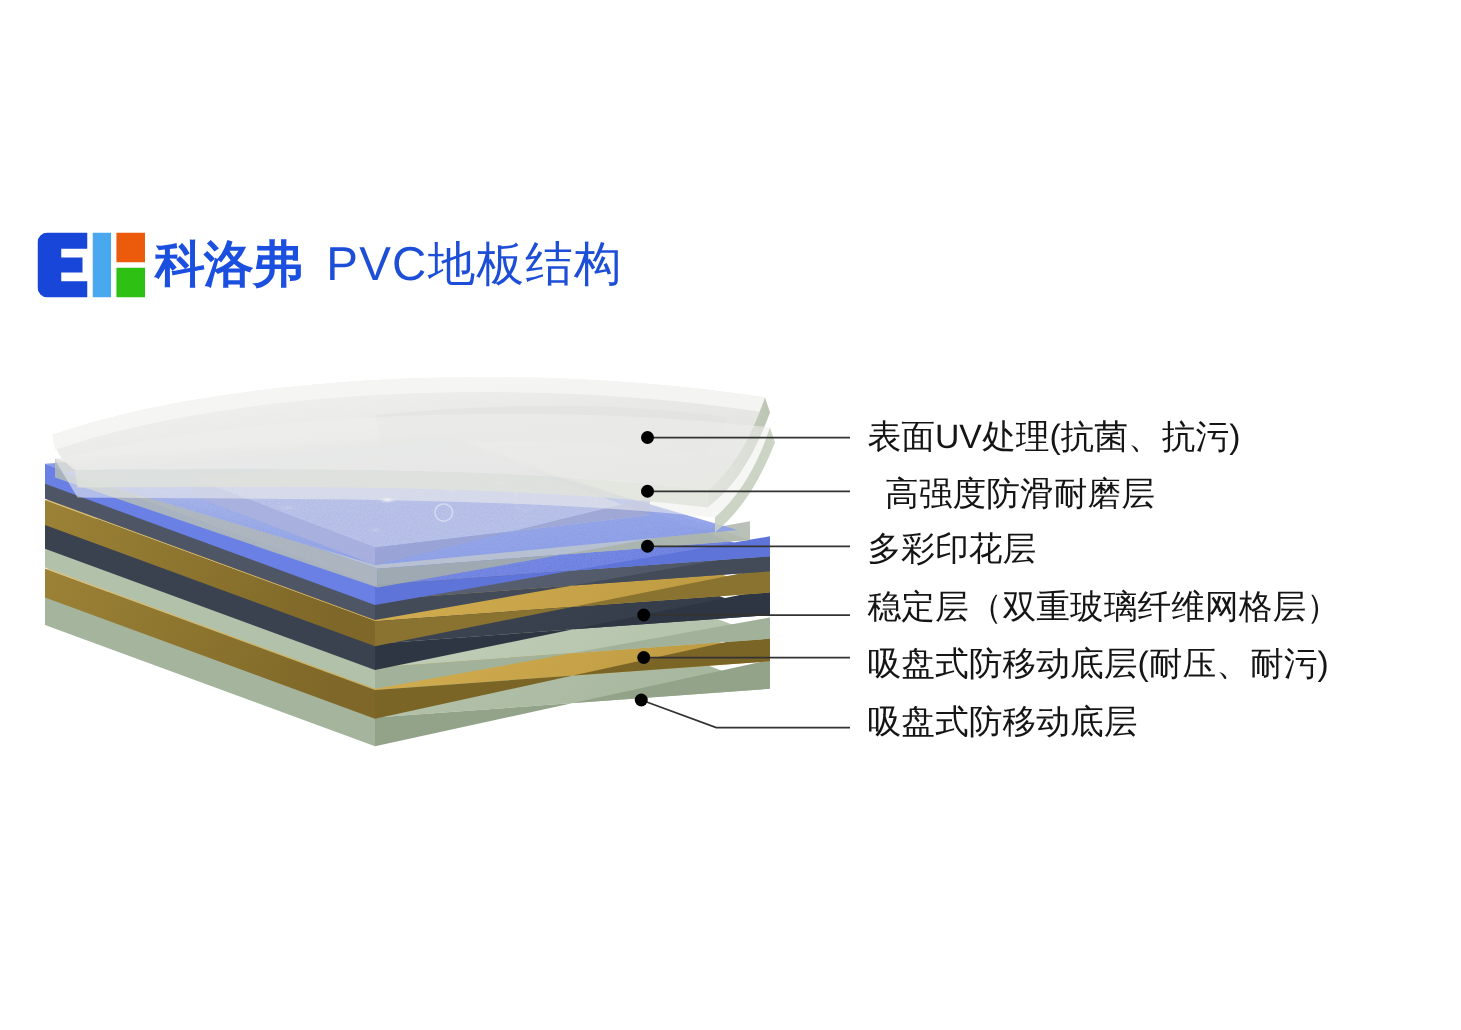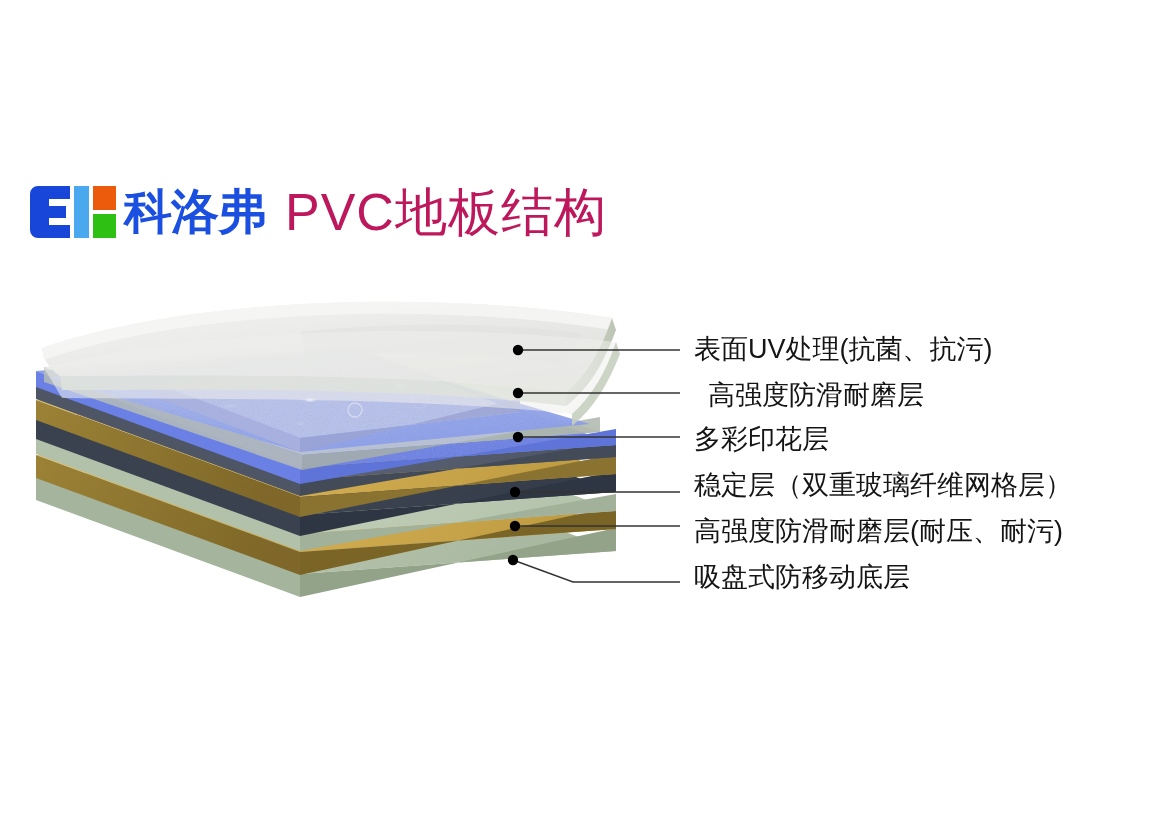--- a/index.html
+++ b/index.html
@@ -11,23 +11,23 @@
   }
   #stage{position:absolute;inset:0;}
 
   
   .header{position:absolute;left:30px;top:186px;display:flex;align-items:center;}
   .logo-mark{position:relative;width:78px;height:52px;flex:none;}
   .logo-c{position:absolute;left:0;top:0;width:40px;height:52px;}
   .logo-bar{position:absolute;left:44px;top:0;width:15px;height:52px;}
   .logo-sq-top{position:absolute;left:63px;top:0px;width:23px;height:24px;}
   .logo-sq-bot{position:absolute;left:63px;top:28px;width:23px;height:24px;}
-  .logo-cn{font-size:48px;font-weight:bold;letter-spacing:-1px;
+  .logo-cn{font-size:40px;font-weight:bold;letter-spacing:-1px;
            margin-left:16px;line-height:1;white-space:nowrap;}
-  .title-main{font-size:52px;color:#be185d;margin-left:20px;line-height:1;
+  .title-main{font-size:38px;color:#1d4ed8;margin-left:20px;line-height:1;
               white-space:nowrap;letter-spacing:1px;}
 
   
   #diagram{position:absolute;left:0;top:0;width:1169px;height:824px;}
 
   
   .label{position:absolute;font-size:27px;color:#151515;white-space:nowrap;
          line-height:1;letter-spacing:0px;}
 </style>
 </head>
@@ -249,17 +249,17 @@
         <circle cx="515" cy="526" r="5.2" fill="#000000"></circle>
         <circle cx="513" cy="560" r="5.2" fill="#000000"></circle>
       </g>
   </svg>
 
   <div id="labels">
       <div class="label" style="left: 694px; top: 336px; text-align: center;">表面UV处理(抗菌、抗污)</div>
       <div class="label" style="left: 694px; top: 382px; margin-left: 14px;">高强度防滑耐磨层</div>
       <div class="label" style="left: 694px; top: 426px; font-family: Liberation Serif, serif;">多彩印花层</div>
       <div class="label" style="left: 694px; top: 472px;">稳定层（双重玻璃纤维网格层）</div>
-      <div class="label" style="left: 694px; top: 518px;">高强度防滑耐磨层(耐压、耐污)</div>
+      <div class="label" style="left: 694px; top: 518px;">吸盘式防移动底层(耐压、耐污)</div>
       <div class="label" style="left: 694px; top: 564px;">吸盘式防移动底层</div>
     </div>
 
 </div>
 
 </body></html>

